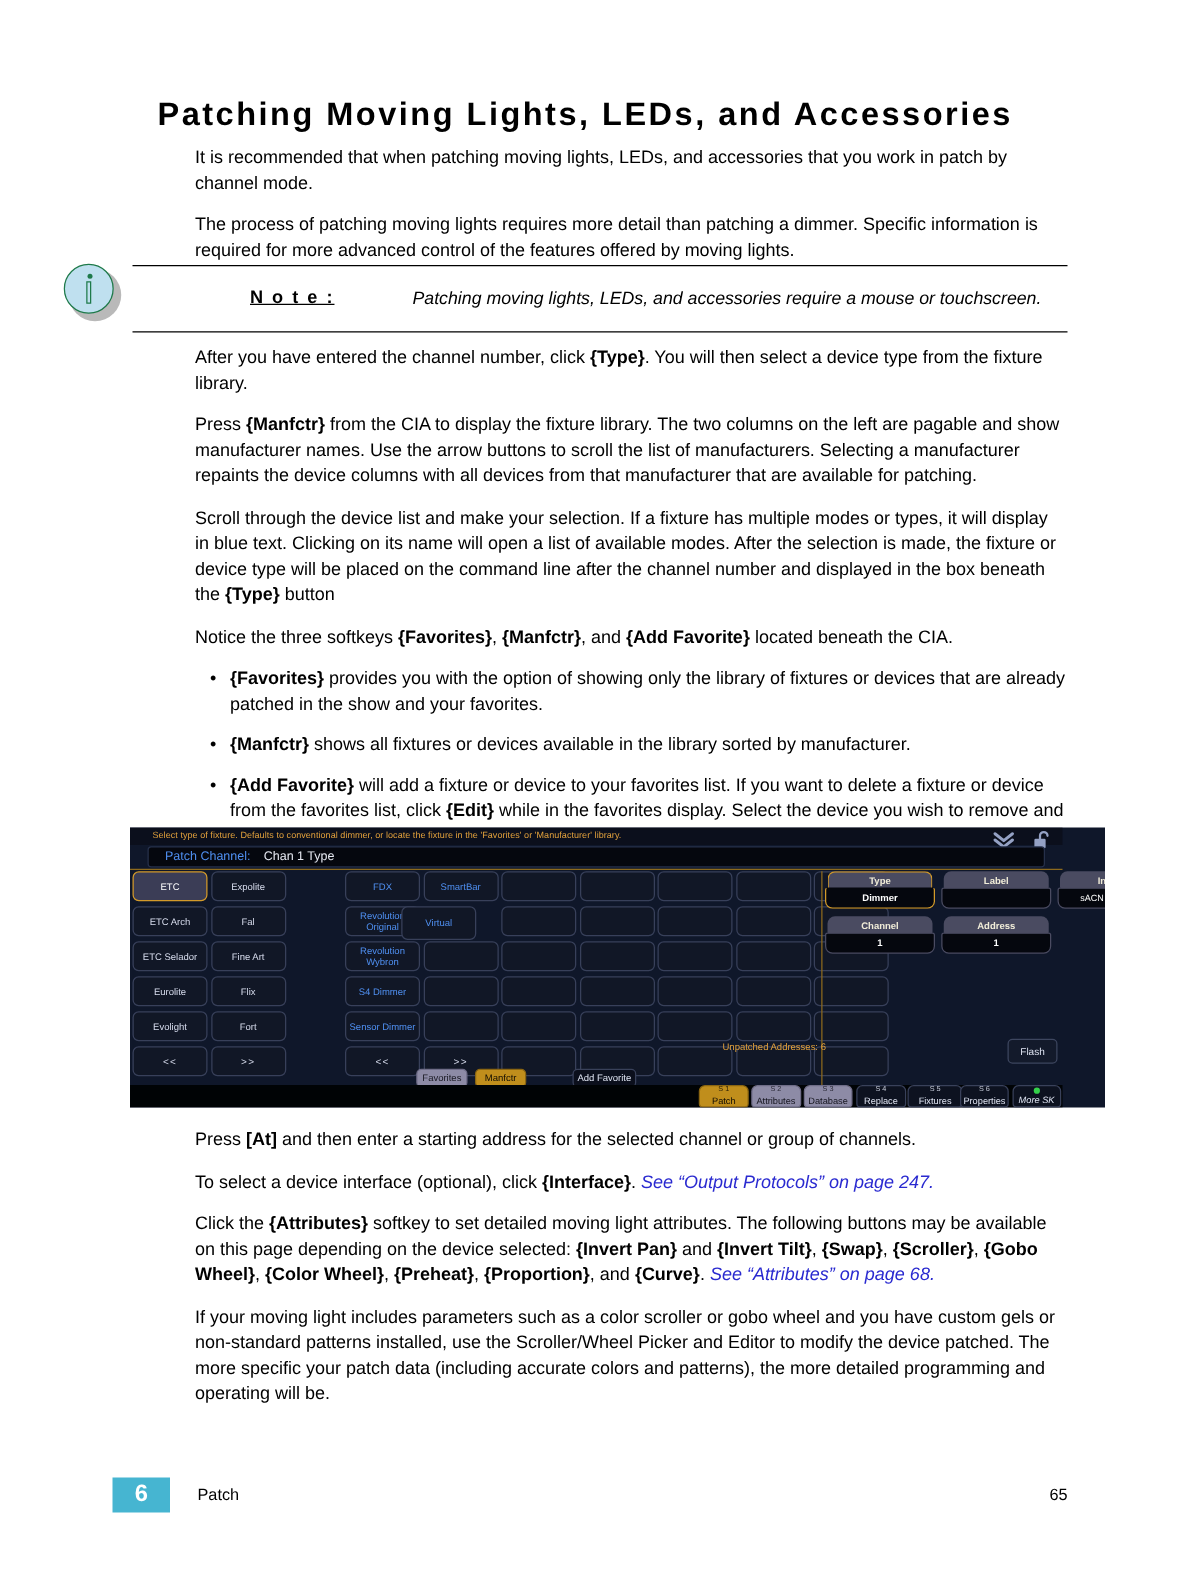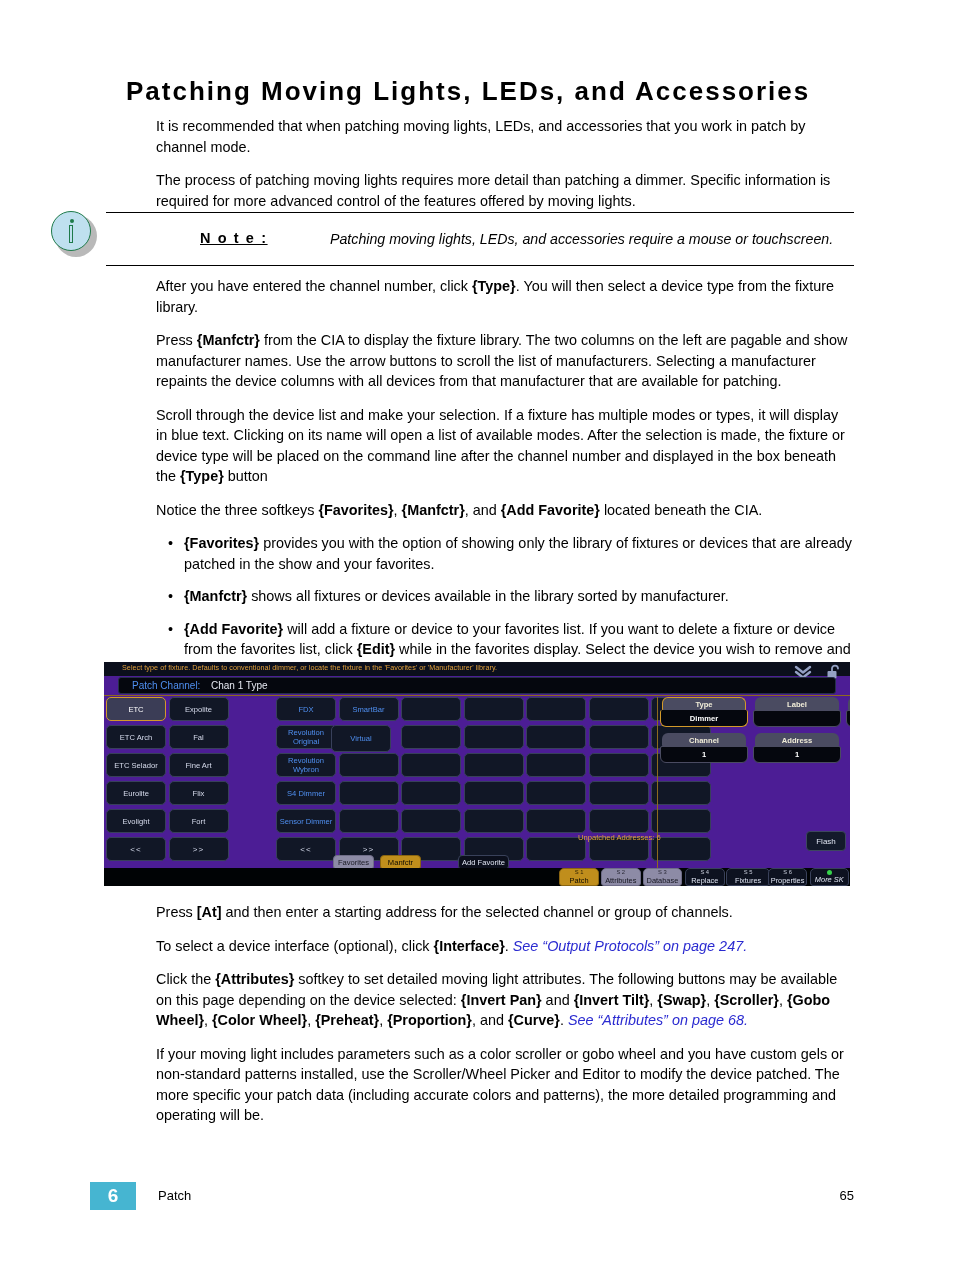--- a/index.html
+++ b/index.html
@@ -135,23 +135,24 @@
     top: 0px;
   }
 
   
   .console {
     position: absolute;
     left: 104px;
     top: 662px;
     width: 746px;
     height: 224px;
-    background: #4c1d95;
+    background: #0f172a;
     overflow: hidden;
     font-family: "Liberation Sans", sans-serif;
+    padding-left: 34px;
   }
   .console-topbar {
     position: absolute;
     left: 0; top: 0;
     width: 746px; height: 14px;
     background: #0b0f1c;
   }
   .console-hint {
     position: absolute;
     left: 18px; top: 1px;
@@ -506,21 +507,21 @@
       <div class="cellbtn" style="left: 64.5px; top: 84px; width: 60px; height: 24.2px;">Flix</div>
       <div class="cellbtn" style="left: 64.5px; top: 112px; width: 60px; height: 24.2px;">Fort</div>
       <div class="cellbtn nav" style="left: 64.5px; top: 140px; width: 60px; height: 24.2px;">&gt;&gt;</div>
       <div class="cellbtn device" style="left: 172px; top: 0px; width: 60px; height: 24.2px;">FDX</div>
       <div class="cellbtn device" style="left: 172px; top: 28px; width: 60px; height: 24.2px;">Revolution Original</div>
       <div class="cellbtn device" style="left: 172px; top: 56px; width: 60px; height: 24.2px;">Revolution Wybron</div>
       <div class="cellbtn device" style="left: 172px; top: 84px; width: 60px; height: 24.2px;">S4 Dimmer</div>
       <div class="cellbtn device" style="left: 172px; top: 112px; width: 60px; height: 24.2px;">Sensor Dimmer</div>
       <div class="cellbtn device nav" style="left: 172px; top: 140px; width: 60px; height: 24.2px; color: rgb(215, 220, 237);">&lt;&lt;</div>
       <div class="cellbtn device" style="left: 234.5px; top: 0px; width: 60px; height: 24.2px;">SmartBar</div>
-      <div class="cellbtn device" style="left: 227px; top: 28px; width: 60px; height: 27px;">Virtual</div>
+      <div class="cellbtn device" style="left: 217px; top: 28px; width: 60px; height: 27px;">Virtual</div>
       <div class="cellbtn empty" style="left: 234.5px; top: 56px; width: 60px; height: 24.2px;"></div>
       <div class="cellbtn empty" style="left: 234.5px; top: 84px; width: 60px; height: 24.2px;"></div>
       <div class="cellbtn empty" style="left: 234.5px; top: 112px; width: 60px; height: 24.2px;"></div>
       <div class="cellbtn device nav" style="left: 234.5px; top: 140px; width: 60px; height: 24.2px; color: rgb(215, 220, 237);">&gt;&gt;</div>
       <div class="cellbtn empty" style="left: 297px; top: 0px; width: 60px; height: 24.2px;"></div>
       <div class="cellbtn empty" style="left: 297px; top: 28px; width: 60px; height: 24.2px;"></div>
       <div class="cellbtn empty" style="left: 297px; top: 56px; width: 60px; height: 24.2px;"></div>
       <div class="cellbtn empty" style="left: 297px; top: 84px; width: 60px; height: 24.2px;"></div>
       <div class="cellbtn empty" style="left: 297px; top: 112px; width: 60px; height: 24.2px;"></div>
       <div class="cellbtn empty" style="left: 297px; top: 140px; width: 60px; height: 24.2px;"></div>

